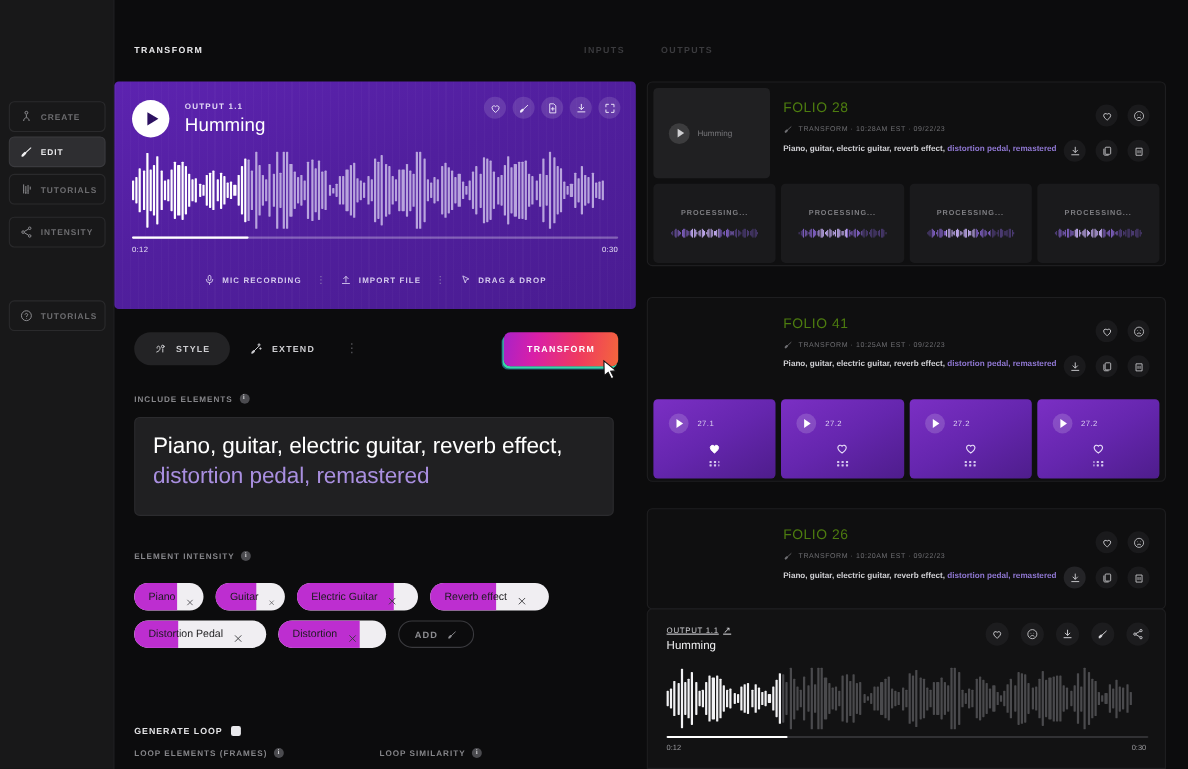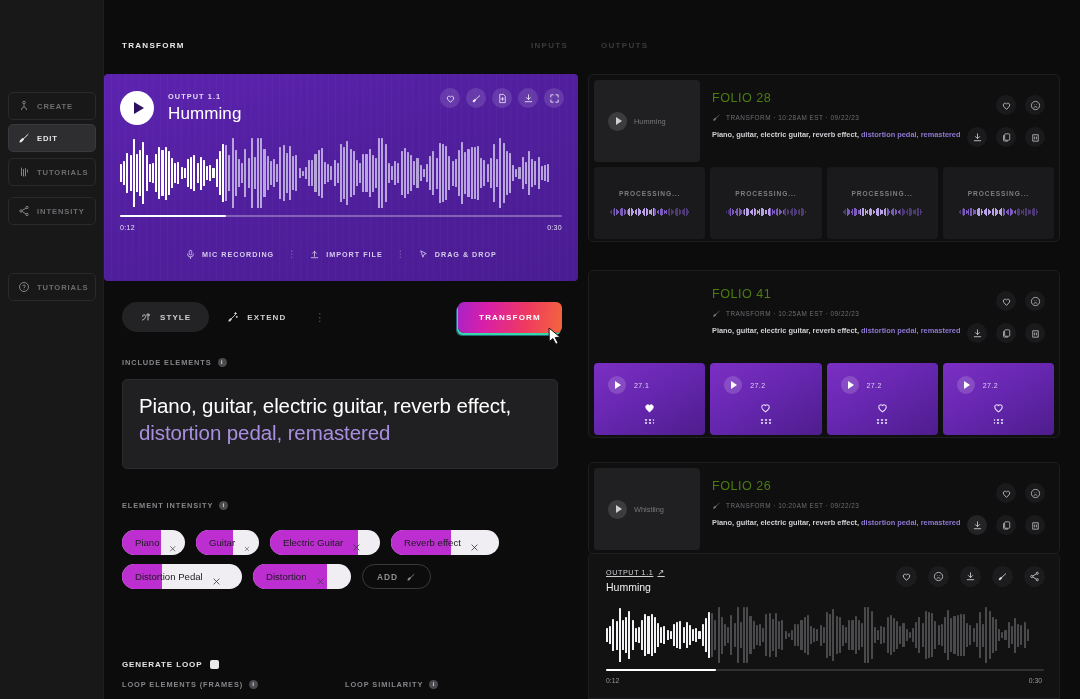--- a/index.html
+++ b/index.html
@@ -1063,26 +1063,20 @@
               <span class="griprow">
                 <b></b>
                 <b></b>
               </span>
             </div>
           </div>
         </div>
       </div>
       <div class="folio" style="top: 388px; height: 92px;">
         <div class="f-head">
-          <div class="f-thumb">
-            <span class="pc">
-              <span class="tri"></span>
-            </span>
-            <span class="tl">Whistling</span>
-          </div>
           <div class="f-title">FOLIO 26</div>
           <div class="f-meta">
             <span>
               <svg viewBox="0 0 24 24" fill="none" stroke="#6e6e72" stroke-width="2" stroke-linecap="round">
                 <path d="M5 19L19 6"></path>
                 <path d="M6 18l3-3" stroke-width="5"></path>
               </svg>
             </span>
             <span>TRANSFORM · 10:20AM EST · 09/22/23</span>
           </div>

